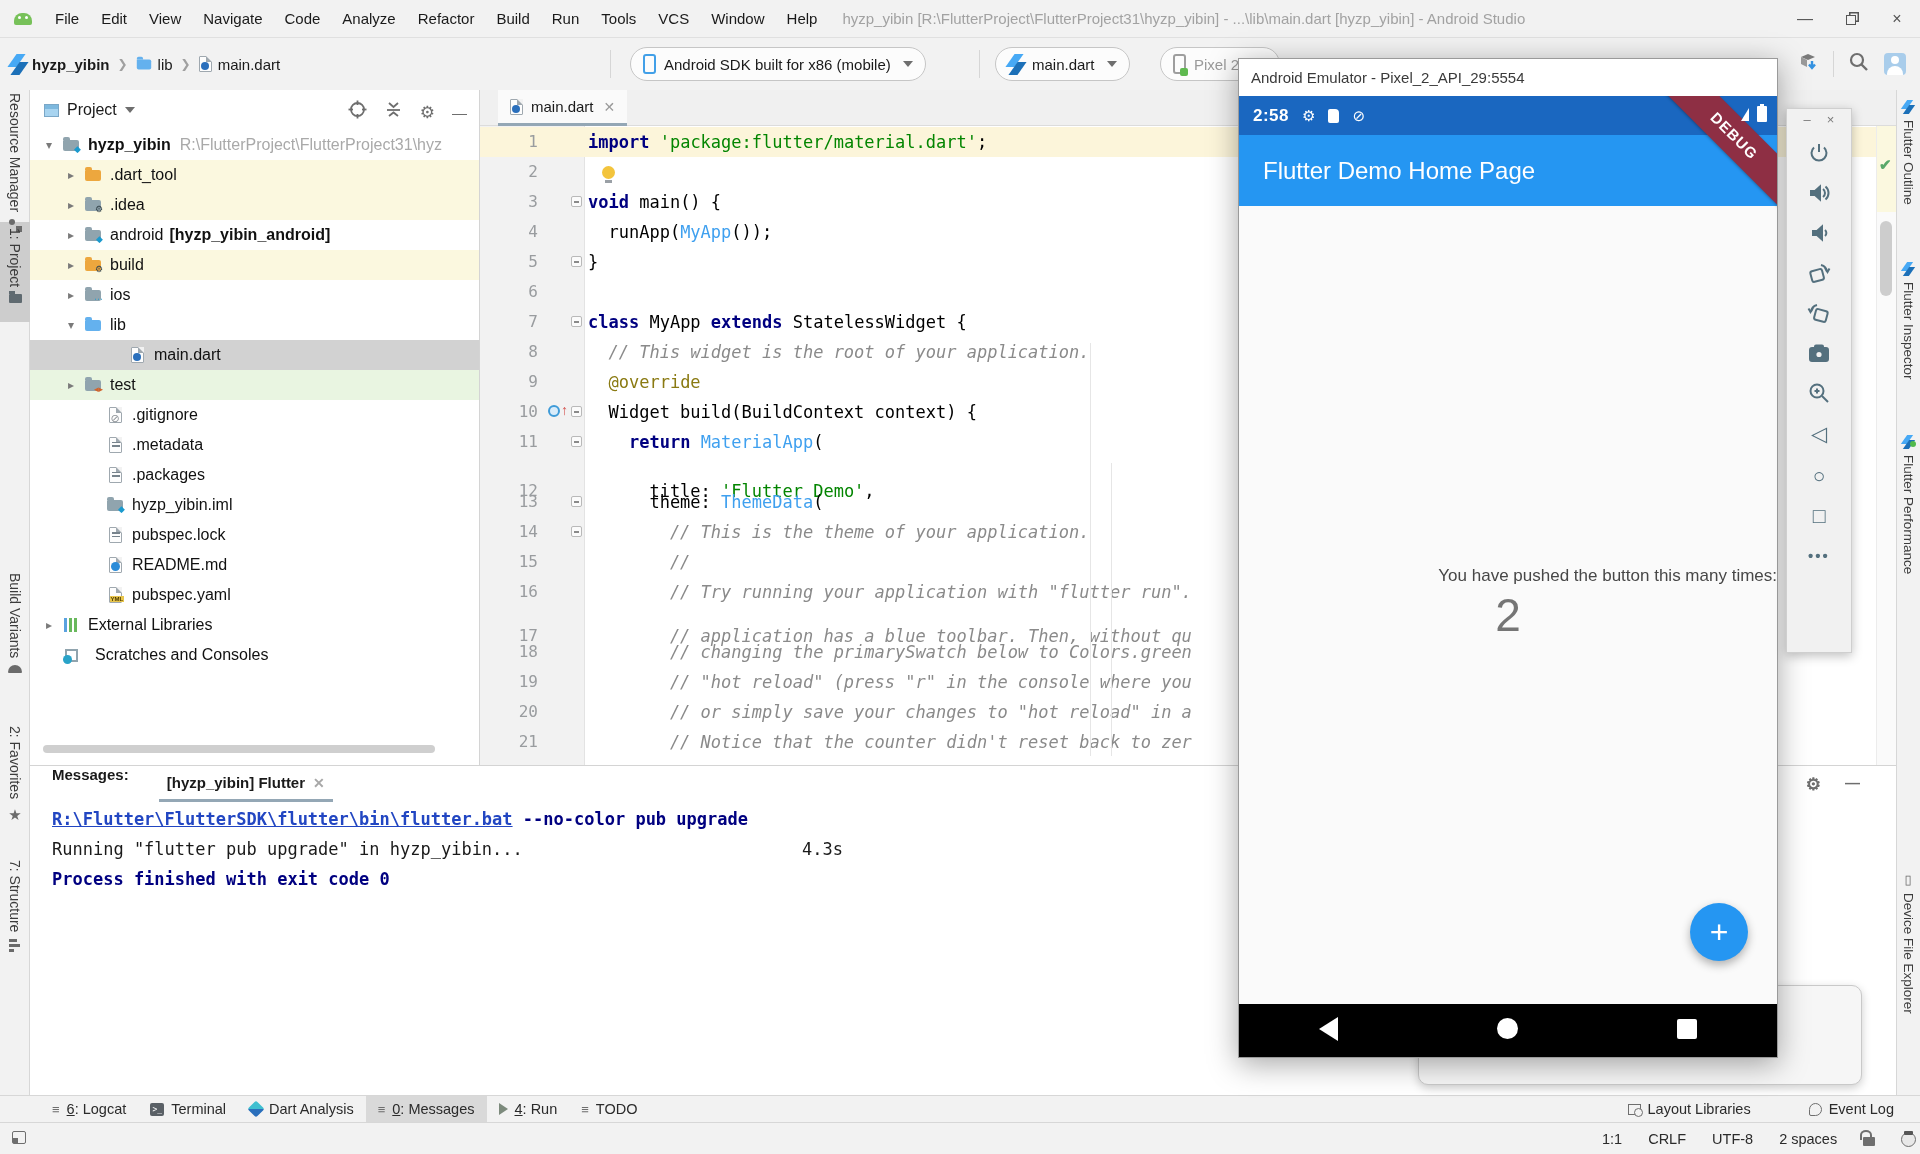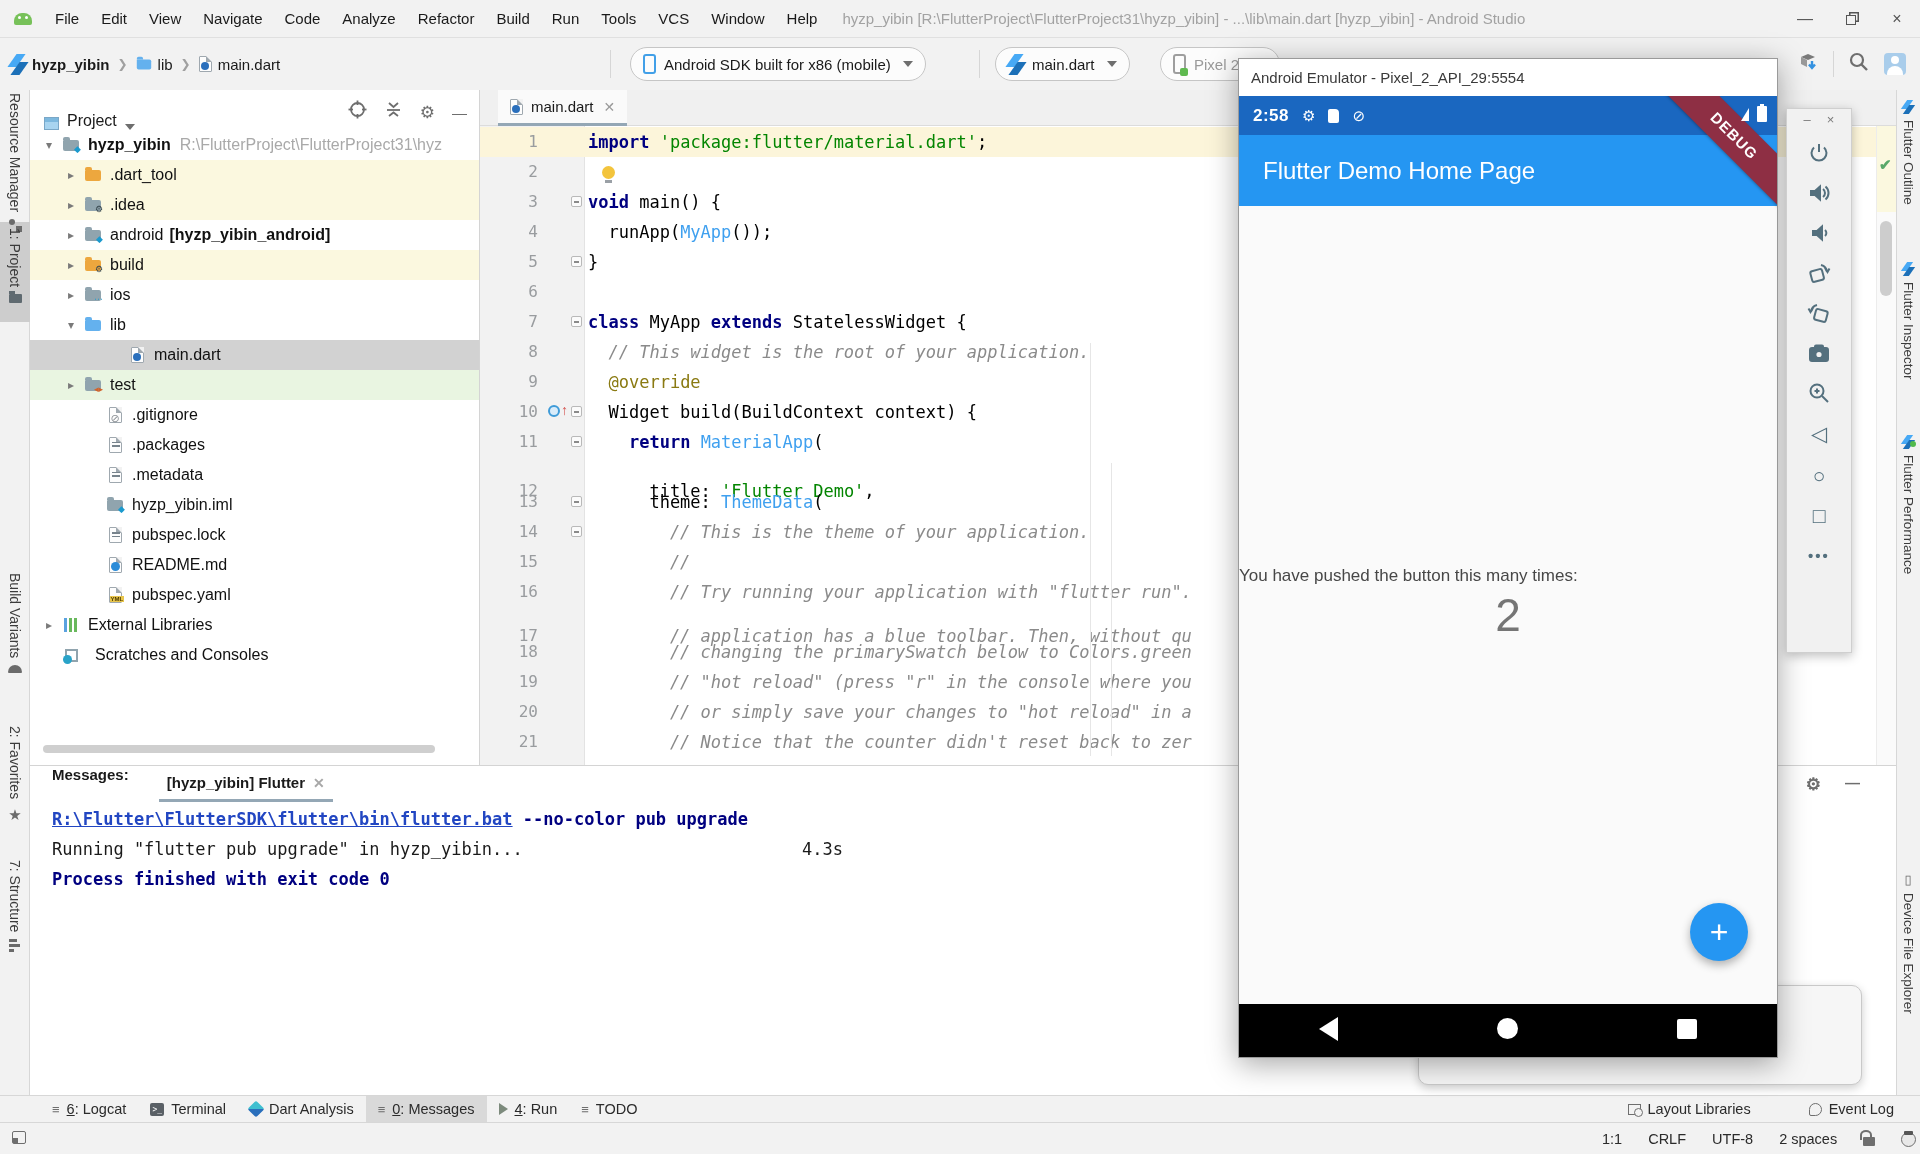--- a/index.html
+++ b/index.html
@@ -70,21 +70,21 @@
   .rm-ico::before { content:""; position:absolute; left:0; top:0; width:6px; height:6px; border-radius:50%; background:#6b6b6b; }
   .rm-ico::after { content:""; position:absolute; right:0; bottom:0; width:6px; height:6px; background:#6b6b6b; }
   .struct-ico { width:13px; height:13px; background:
      linear-gradient(#6b6b6b 0 3px, transparent 3px) left top/8px 3px no-repeat,
      linear-gradient(#6b6b6b 0 3px, transparent 3px) left 5px/11px 3px no-repeat,
      linear-gradient(#6b6b6b 0 3px, transparent 3px) left 10px/5px 3px no-repeat; }
   .android-head { width:14px; height:8px; background:#6b6b6b; border-radius:7px 7px 1px 1px; }
 
   
   .project-panel { position:absolute; left:30px; top:90px; width:450px; height:675px; background:#fff; border-right:1px solid #d4d4d4; overflow:hidden; z-index:1; }
-  .pp-header { height:40px; display:flex; align-items:flex-end; padding-left:14px; gap:8px; font-size:16px; color:#1a1a1a; background:#fff; }
+  .pp-header { height:40px; display:flex; align-items:center; padding-left:14px; gap:8px; font-size:16px; color:#1a1a1a; background:#fff; }
   .pp-win-ico { width:15px; height:13px; background:#a8d4f0; border:1px solid #7aa7c7; position:relative; }
   .pp-win-ico::before { content:""; position:absolute; left:0; top:0; right:0; height:4px; background:#7db8de; }
   .pp-caret { width:0; height:0; border-left:5px solid transparent; border-right:5px solid transparent; border-top:6px solid #6e6e6e; }
   .pp-tools { position:absolute; right:12px; top:10px; display:flex; gap:17px; color:#6e6e6e; font-size:17px; align-items:center; }
   .tree { position:absolute; left:0; top:40px; right:0; }
   .trow { height:30px; display:flex; align-items:center; font-size:16px; color:#111; white-space:nowrap; }
   .trow .arrow { width:22px; text-align:center; color:#7a7a7a; font-size:12px; flex:none; }
   .trow .ticon { width:22px; flex:none; display:flex; justify-content:center; }
   .trow .path { color:#a9a9a9; margin-left:9px; }
   .bg-cream { background:#fbf8df; } .bg-sel { background:#d2d2d2; } .bg-green { background:#e9f5e1; } .bg-white { background:#fff; }
@@ -180,21 +180,21 @@
   .sd-ico { width:11px; height:14px; background:#fff; border-radius:2px 4px 2px 2px; }
   .emu-status-right { position:absolute; right:10px; top:10px; display:flex; gap:8px; align-items:center; z-index:3; }
   .tri-ico { width:0; height:0; border-left:8px solid transparent; border-bottom:13px solid #fff; }
   .batt-ico { width:10px; height:16px; background:#fff; border-radius:1px; position:relative; }
   .batt-ico::before { content:""; position:absolute; left:3px; top:-2px; width:4px; height:2px; background:#fff; }
   .debug-ribbon { position:absolute; right:-52px; top:22px; width:190px; height:36px; background:#8e2f44; transform:rotate(45deg); z-index:2;
      color:#fff; font-weight:bold; font-size:15px; letter-spacing:1px; text-align:center; line-height:36px; box-shadow:0 1px 3px rgba(0,0,0,.3); }
   .emu-appbar { position:absolute; left:0; top:39px; right:0; height:71px; background:#2596f2; display:flex; align-items:center; padding-left:24px; }
   .emu-appbar-title { color:#fff; font-size:24px; font-weight:500; }
   .emu-body { position:absolute; left:0; top:110px; right:0; bottom:53px; background:#fafafa; }
-  .emu-caption { position:absolute; left:0; right:0; top:360px; text-align:left; font-size:17px; color:#474747; }
+  .emu-caption { position:absolute; left:0; right:0; top:360px; text-align:right; font-size:17px; color:#474747; }
   .emu-count { position:absolute; left:0; right:0; top:382px; text-align:center; font-size:46px; color:#757575; font-weight:300; }
   .fab { position:absolute; right:29px; bottom:43px; width:58px; height:58px; border-radius:50%; background:#2596f2; box-shadow:0 4px 10px rgba(0,0,0,.3);
      color:#fff; font-size:32px; font-weight:300; display:flex; align-items:center; justify-content:center; }
   .emu-nav { position:absolute; left:0; right:0; bottom:0; height:53px; background:#000; display:flex; align-items:center; }
   .nav-slot { flex:1; text-align:center; }
   .nav-back { display:inline-block; width:0; height:0; border-top:12px solid transparent; border-bottom:12px solid transparent; border-right:19px solid #fff; }
   .nav-home { display:inline-block; width:21px; height:21px; border-radius:50%; background:#fff; }
   .nav-over { display:inline-block; width:20px; height:20px; background:#fff; border-radius:2px; }
 
   
@@ -419,28 +419,28 @@
           <span class="ticon">
             <span class="page-ico ignored"></span>
           </span>
           <span style="margin-left: 6px;">.gitignore</span>
         </div>
         <div class="trow bg-white" style="padding-left: 52px;">
           <span class="arrow"></span>
           <span class="ticon">
             <span class="page-ico lines"></span>
           </span>
-          <span style="margin-left: 6px;">.packages</span>
+          <span style="margin-left: 6px;">.metadata</span>
         </div>
         <div class="trow bg-white" style="padding-left: 52px;">
           <span class="arrow"></span>
           <span class="ticon">
             <span class="page-ico lines"></span>
           </span>
-          <span style="margin-left: 6px;">.metadata</span>
+          <span style="margin-left: 6px;">.packages</span>
         </div>
         <div class="trow bg-white" style="padding-left: 52px;">
           <span class="arrow"></span>
           <span class="ticon">
             <span class="folder-ico f-gray">
               <span class="badge teal">◆</span>
             </span>
           </span>
           <span style="margin-left: 6px;">hyzp_yibin.iml</span>
         </div>

